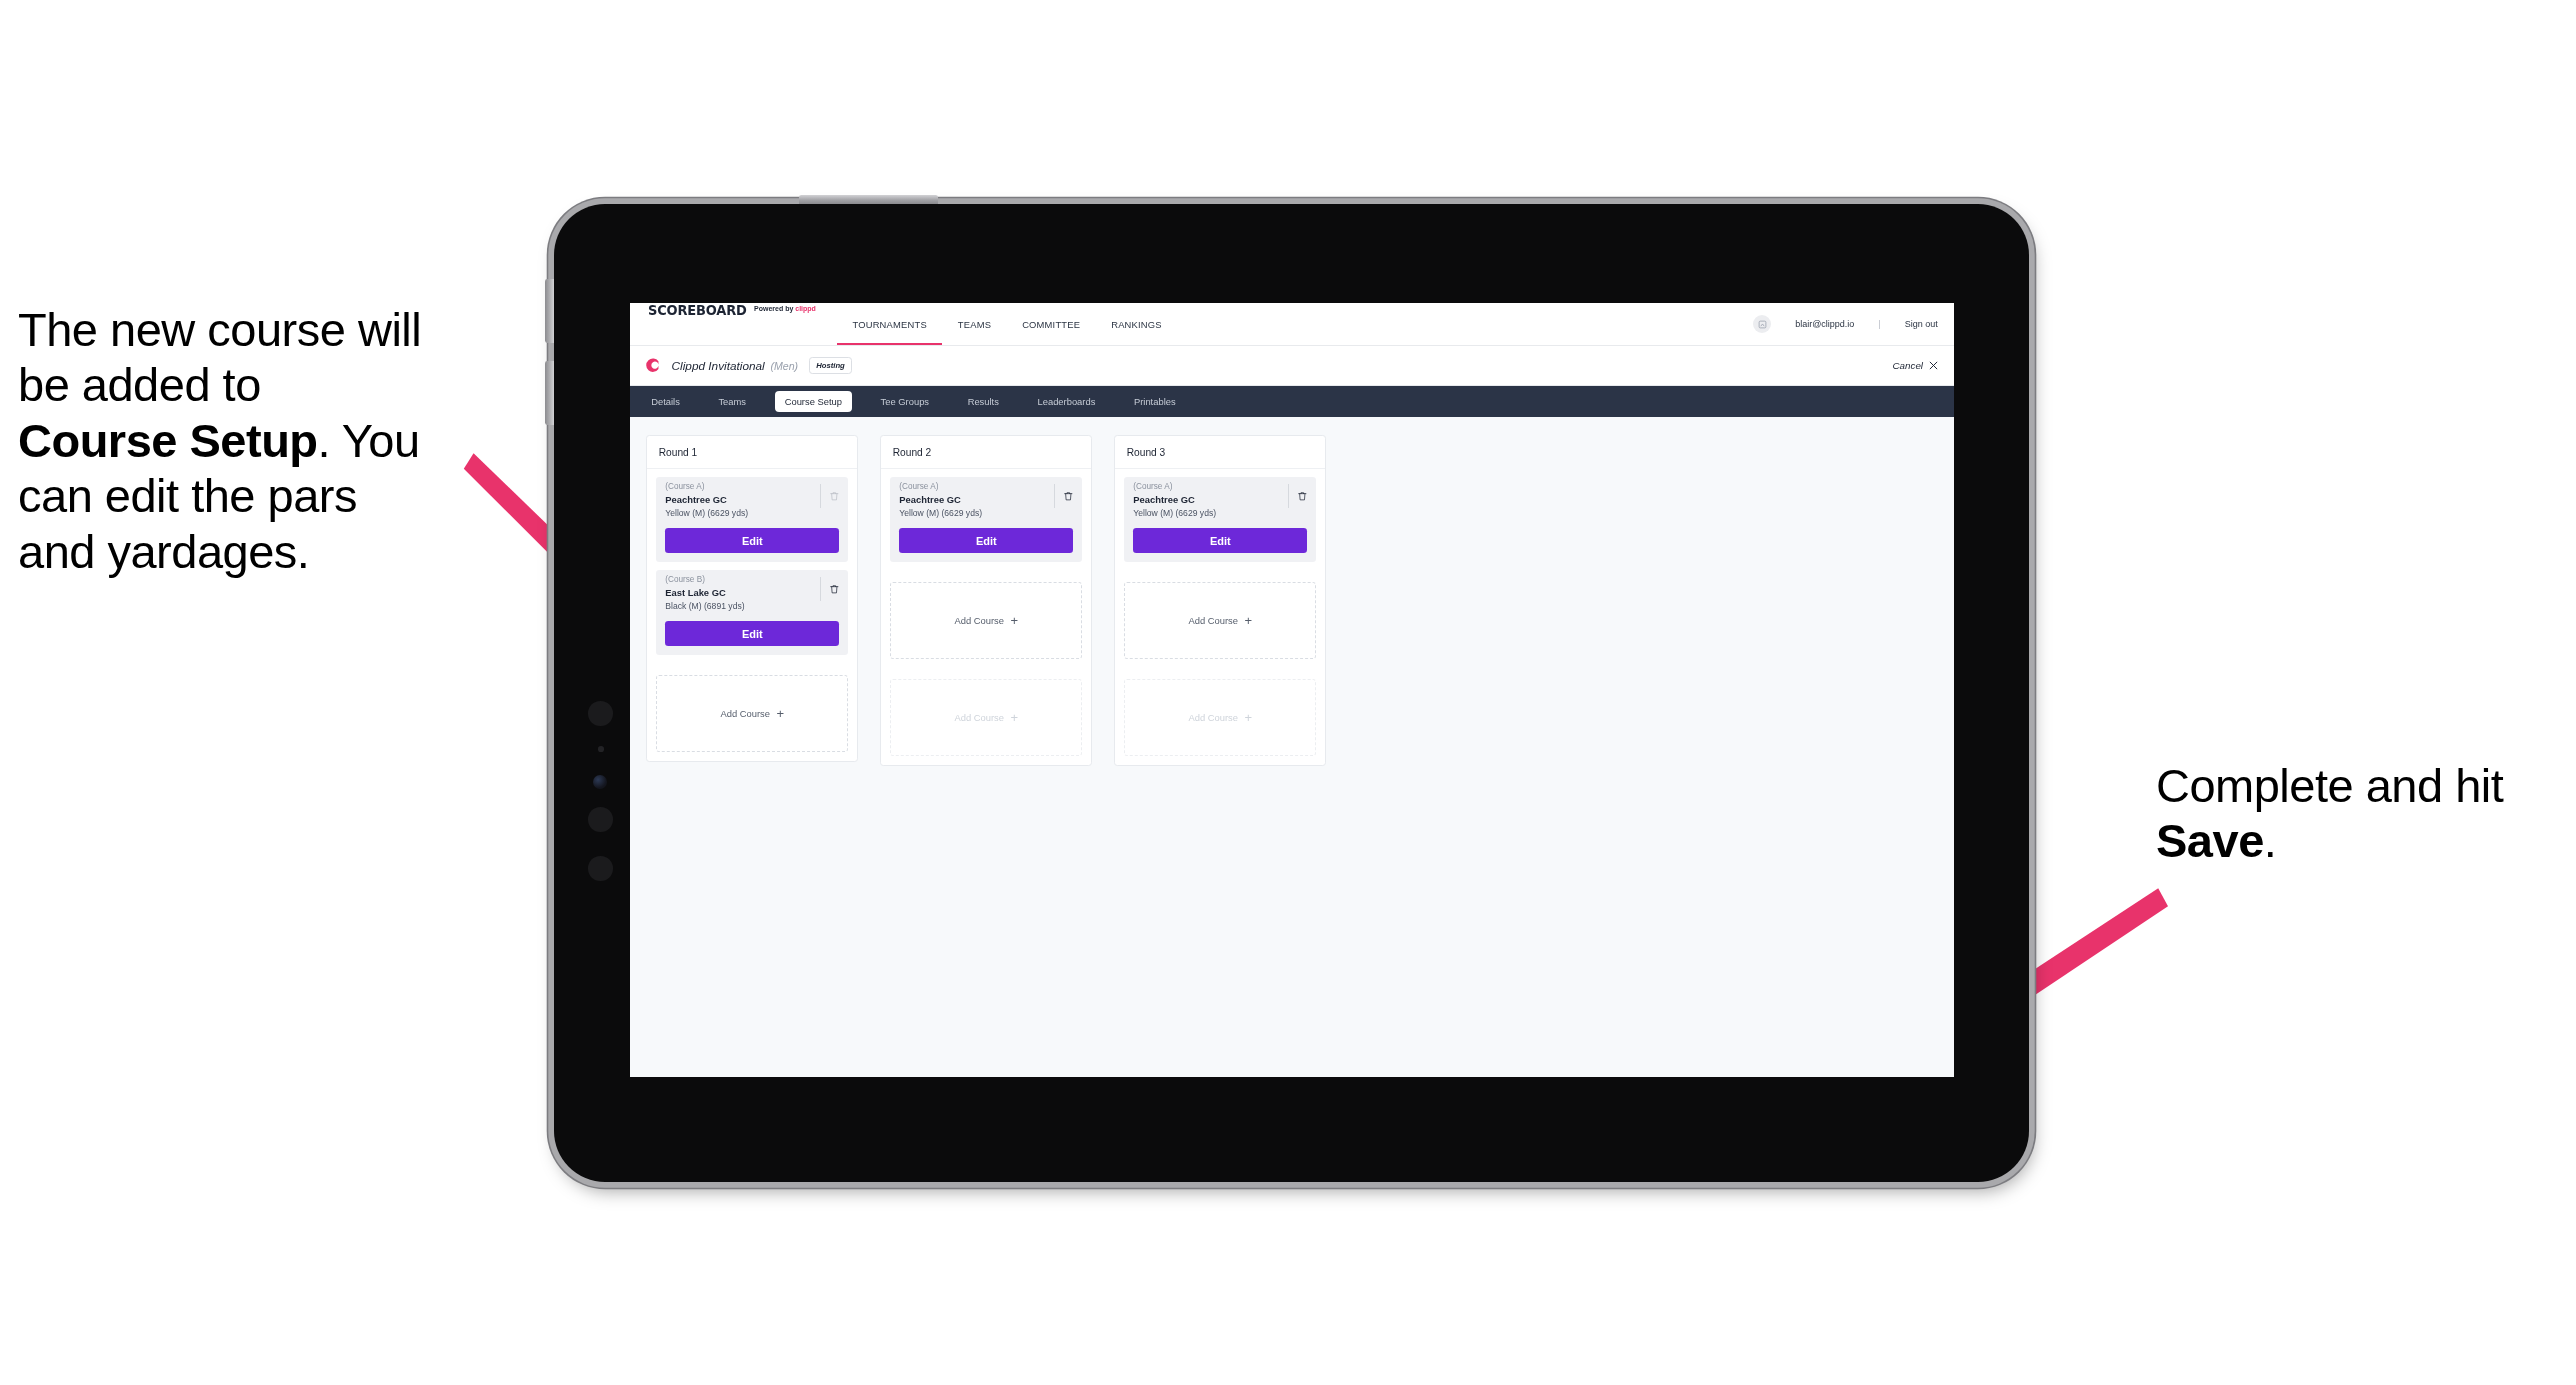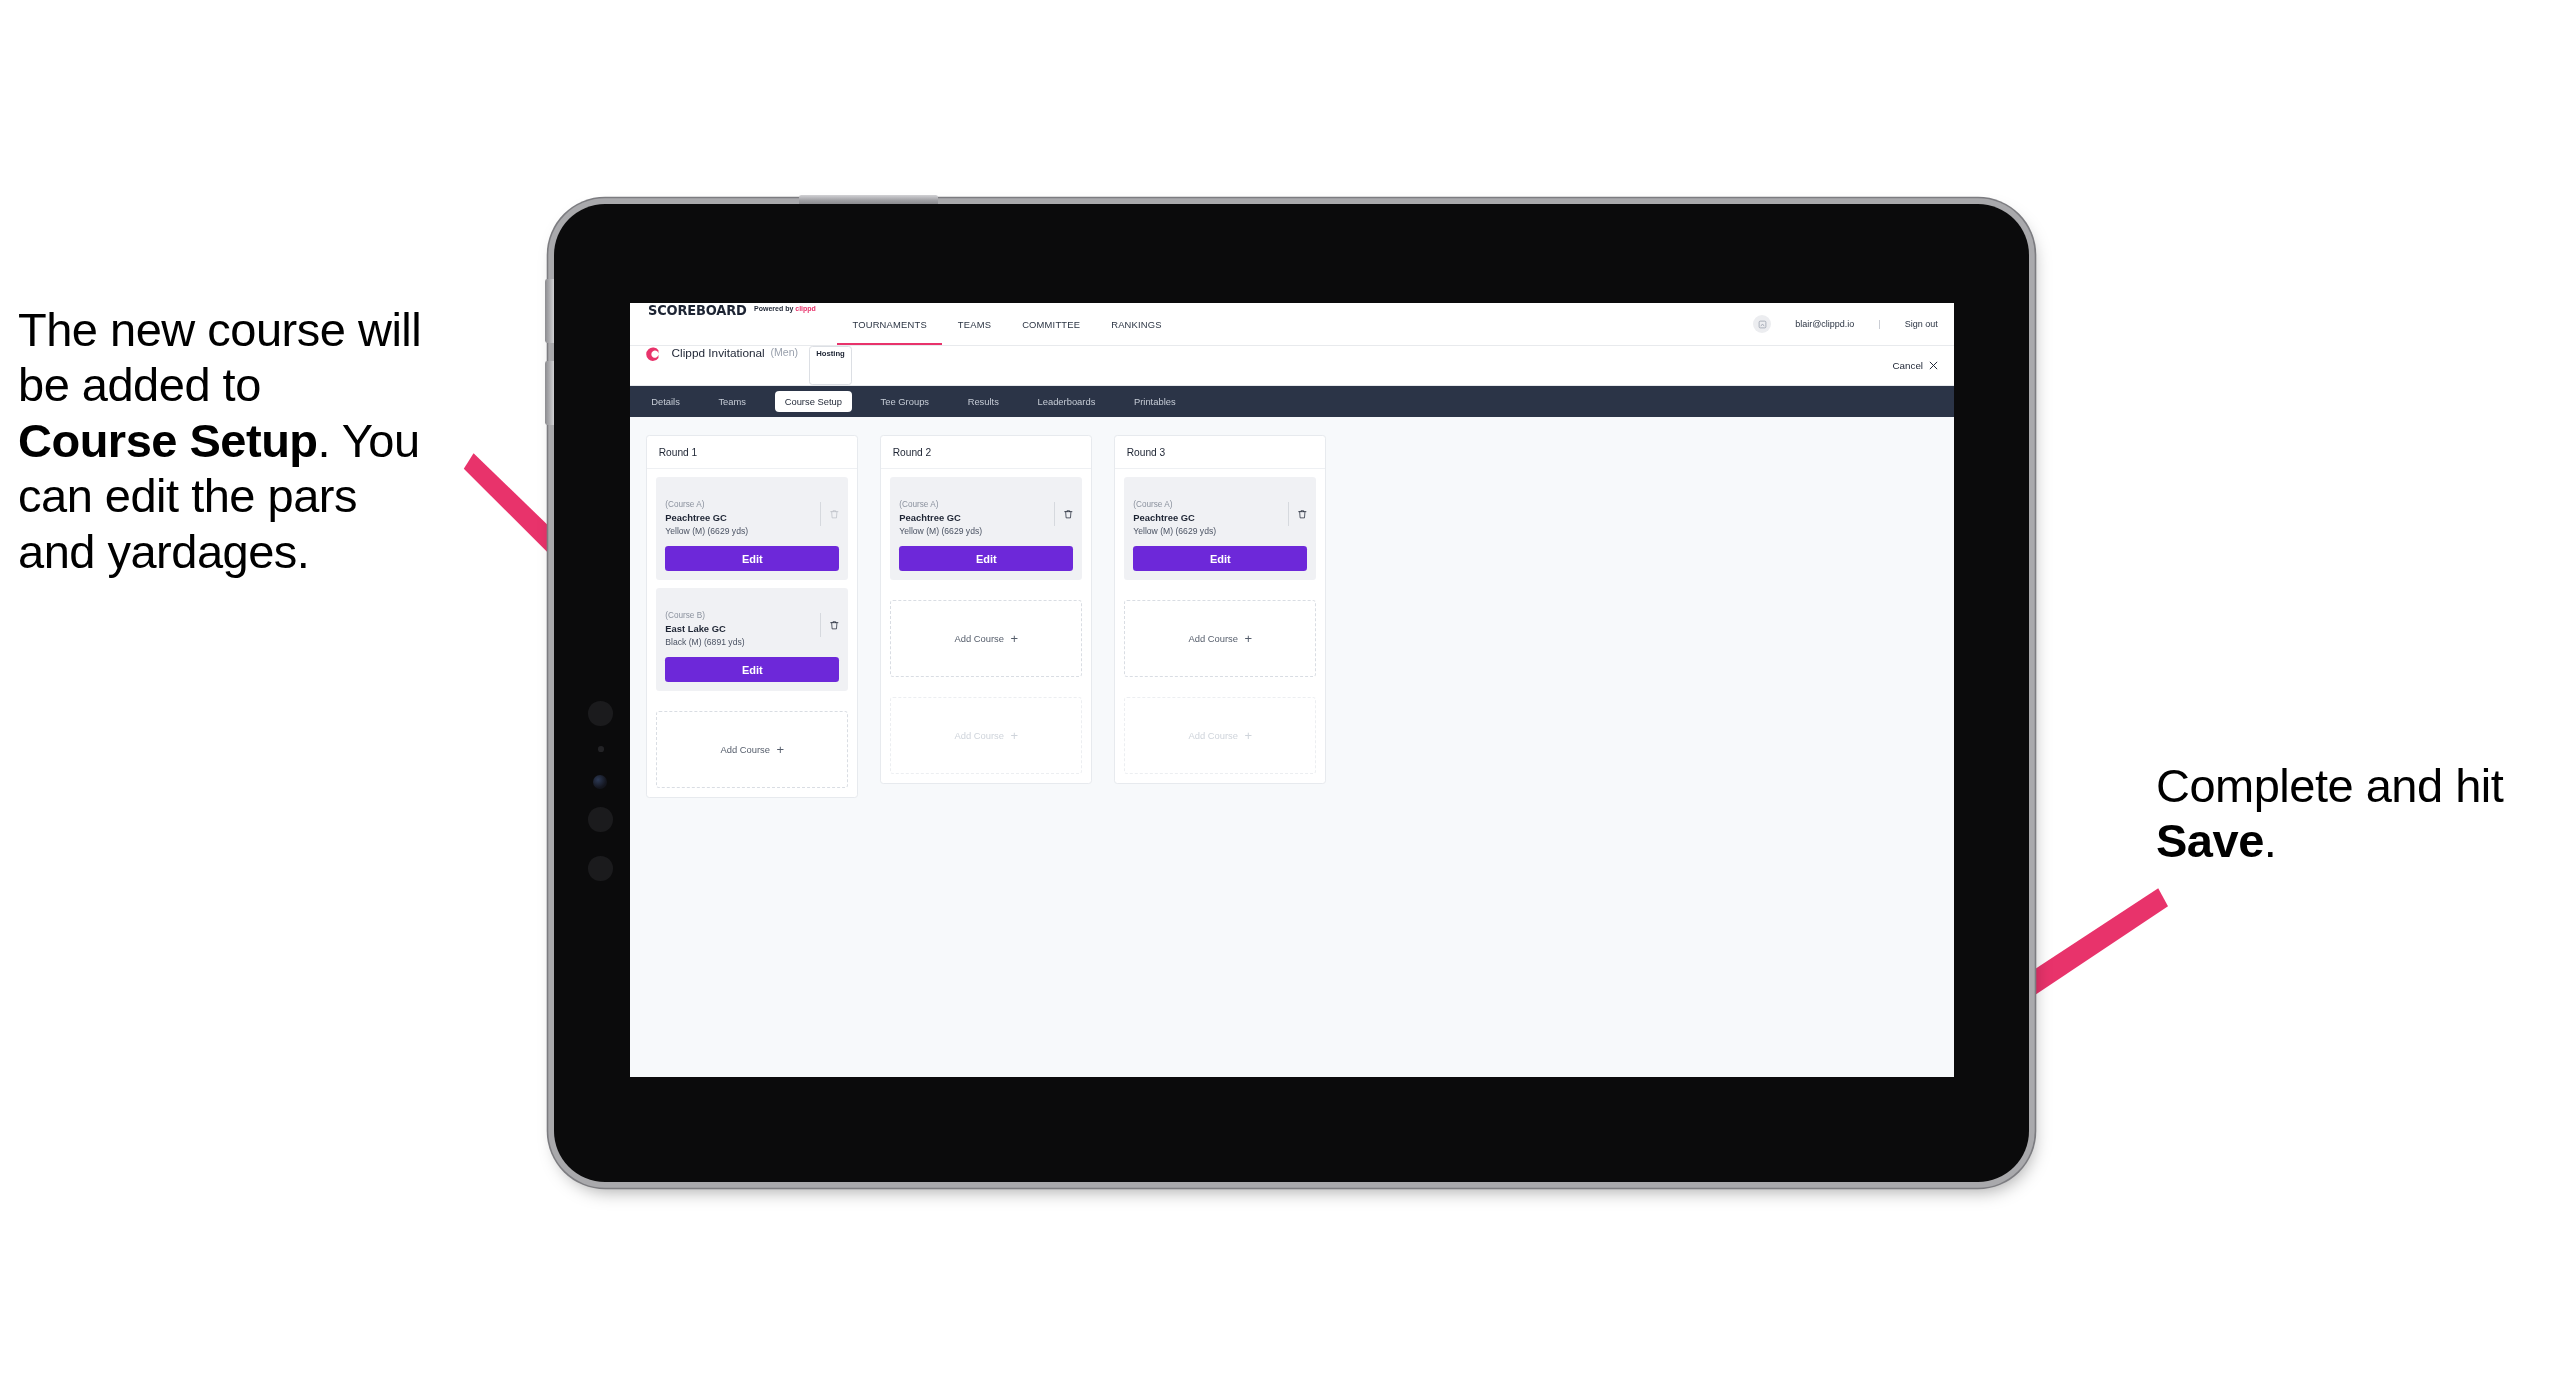--- a/index.html
+++ b/index.html
@@ -161,22 +161,24 @@
     color: #9aa1ad; font-size: 8.2px;
   }
   #signout-sep { color: #b9bec7; }
   #signout-link { cursor: pointer; }
 
   
   #tourney-bar {
     height: 39px;
     background: #ffffff;
     display: flex;
+    align-items: center;
     padding: 0 16.3px 0 14.7px;
     border-bottom: 0.8px solid #e8eaed;
+    font-style: italic;
   }
   #tourney-logo {
     width: 16.3px; height: 16.3px;
     margin-right: 10.6px;
     flex: 0 0 auto;
   }
   #tourney-name {
     font-size: 11.8px;
     color: #1d2433;
     font-weight: 400;
@@ -247,21 +249,21 @@
     font-size: 10.2px;
     color: #1d2433;
     font-weight: 400;
     border-bottom: 0.8px solid #eef0f3;
   }
   .round-body { padding: 8.2px 9px 9px 9px; }
 
   .course-card {
     background: #f0f1f4;
     border-radius: 3.3px;
-    padding: 22px 9px 9px 9px;
+    padding: 4px 9px 9px 9px;
     margin-bottom: 8.2px;
     position: relative;
   }
   .course-card-top {
     display: flex;
     align-items: flex-start;
   }
   .course-meta { flex: 1 1 auto; }
   .course-tag {
     font-size: 8.2px;

